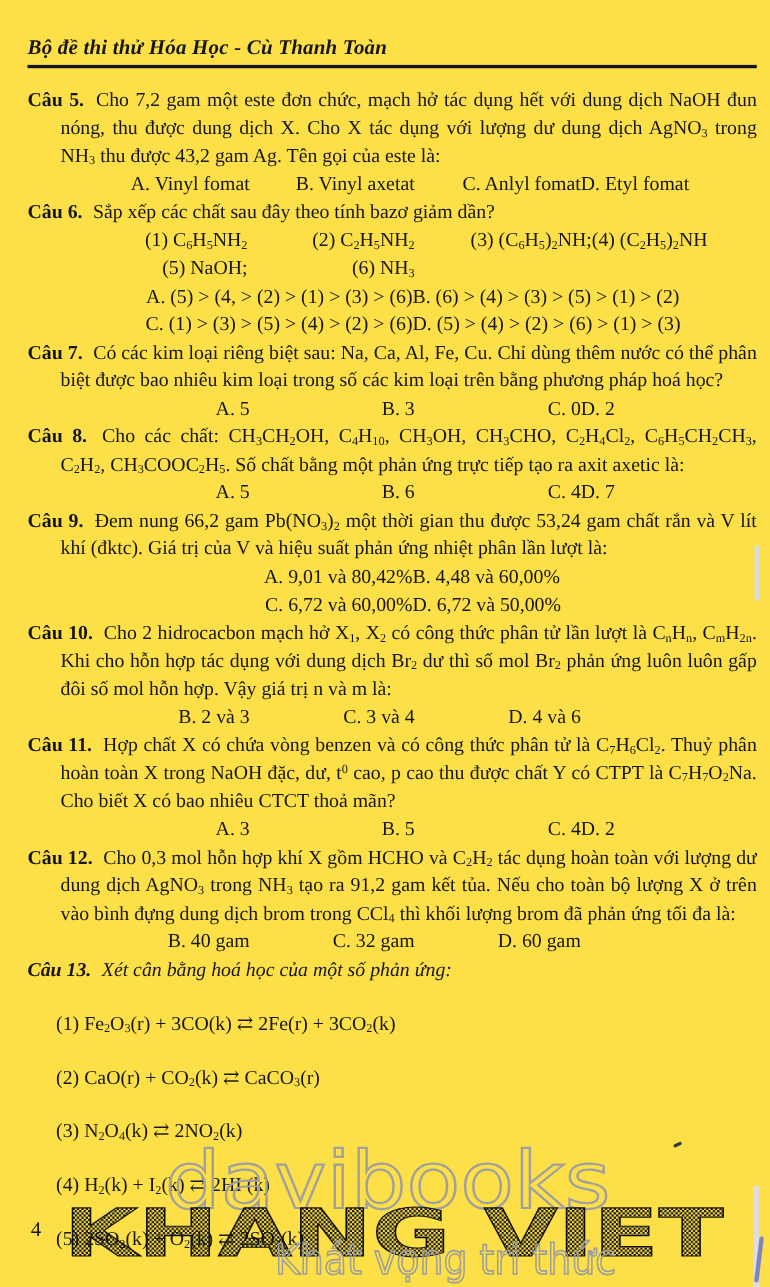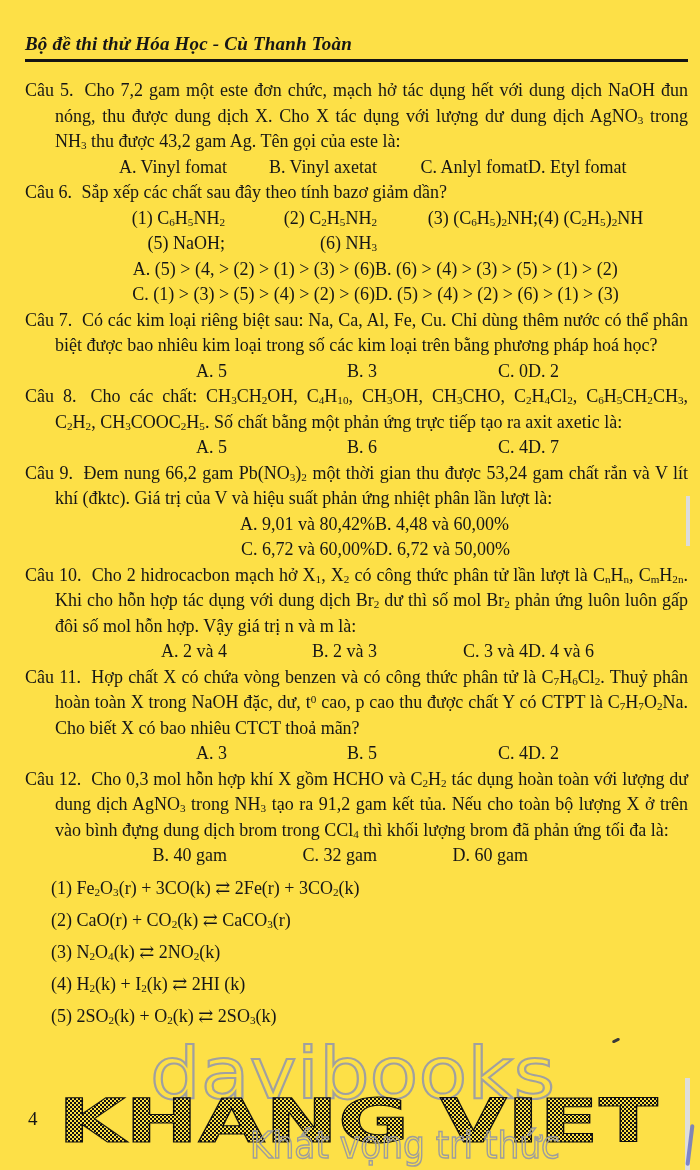--- a/index.html
+++ b/index.html
@@ -30,32 +30,32 @@
     padding: 0 12px 0 25px;
     font-size: 18px;
     line-height: 25.5px;
   }
   .q {
     margin: 0;
     padding-left: 30px;
     text-indent: -30px;
     text-align: justify;
   }
-  .qlabel { font-weight: normal; margin-right: 5px; }
+  .qlabel { font-weight: bold; margin-right: 5px; }
   .italic .qlabel, .italic .qtext { font-style: italic; }
   .opts, .chems { display: flex; margin-left: 26px; text-align: right; }
   .chems { margin-left: 51px; }
   .opts.cols4 > span:nth-child(1) { width: 176px; flex: none; }
   .opts.cols4 > span:nth-child(2) { width: 150px; flex: none; }
   .opts.cols4 > span:nth-child(3) { width: 151px; flex: none; }
   .opts.cols2 > span:nth-child(1) { width: 324px; flex: none; }
   .chems > span:nth-child(1) { width: 149px; flex: none; }
   .chems > span:nth-child(2) { width: 152px; flex: none; }
   .chems > span:nth-child(3) { width: 161px; flex: none; }
-  .eq { margin: 6px 0 0 26px; line-height: 26px; }
+  .eq { margin: 23px 0 0 26px; line-height: 26px; }
   sub { font-size: 62%; vertical-align: -0.22em; line-height: 0; }
   sup { font-size: 62%; vertical-align: 0.45em; line-height: 0; }
   .page-number {
     position: absolute; left: 28px; top: 1108px;
     font-size: 19px;
   }
   .wm-layer {
     position: absolute; left: 0; top: 1020px;
     width: 700px; height: 150px;
     pointer-events: none;
@@ -155,21 +155,20 @@
         <span class="opt">D. 6,72 và 50,00%</span>
       </div>
     </div>
 
     <div>
       <p class="q">
         <span class="qlabel">Câu 10.</span>
         <span class="qtext">Cho 2 hidrocacbon mạch hở X<sub>1</sub>, X<sub>2</sub> có công thức phân tử lần lượt là C<sub>n</sub>H<sub>n</sub>, C<sub>m</sub>H<sub>2n</sub>. Khi cho hỗn hợp tác dụng với dung dịch Br<sub>2</sub> dư thì số mol Br<sub>2</sub> phản ứng luôn luôn gấp đôi số mol hỗn hợp. Vậy giá trị n và m là:</span>
       </p>
       <div class="opts cols4">
-        <span class="opt">A. 2 và 4</span>
         <span class="opt">B. 2 và 3</span>
         <span class="opt">C. 3 và 4</span>
         <span class="opt">D. 4 và 6</span>
       </div>
     </div>
 
     <div>
       <p class="q">
         <span class="qlabel">Câu 11.</span>
         <span class="qtext">Hợp chất X có chứa vòng benzen và có công thức phân tử là C<sub>7</sub>H<sub>6</sub>Cl<sub>2</sub>. Thuỷ phân hoàn toàn X trong NaOH đặc, dư, t<sup>0</sup> cao, p cao thu được chất Y có CTPT là C<sub>7</sub>H<sub>7</sub>O<sub>2</sub>Na. Cho biết X có bao nhiêu CTCT thoả mãn?</span>
@@ -188,20 +187,24 @@
         <span class="qtext">Cho 0,3 mol hỗn hợp khí X gồm HCHO và C<sub>2</sub>H<sub>2</sub> tác dụng hoàn toàn với lượng dư dung dịch AgNO<sub>3</sub> trong NH<sub>3</sub> tạo ra 91,2 gam kết tủa. Nếu cho toàn bộ lượng X ở trên vào bình đựng dung dịch brom trong CCl<sub>4</sub> thì khối lượng brom đã phản ứng tối đa là:</span>
       </p>
       <div class="opts cols4">
         <span class="opt">B. 40 gam</span>
         <span class="opt">C. 32 gam</span>
         <span class="opt">D. 60 gam</span>
       </div>
     </div>
 
     <div class="italic">
+      <p class="q">
+        <span class="qlabel">Câu 13.</span>
+        <span class="qtext">Xét cân bằng hoá học của một số phản ứng:</span>
+      </p>
       <div class="eq">(1) Fe<sub>2</sub>O<sub>3</sub>(r) + 3CO(k) ⇄ 2Fe(r) + 3CO<sub>2</sub>(k)</div>
       <div class="eq">(2) CaO(r) + CO<sub>2</sub>(k) ⇄ CaCO<sub>3</sub>(r)</div>
       <div class="eq">(3) N<sub>2</sub>O<sub>4</sub>(k) ⇄ 2NO<sub>2</sub>(k)</div>
       <div class="eq">(4) H<sub>2</sub>(k) + I<sub>2</sub>(k) ⇄ 2HI (k)</div>
       <div class="eq">(5) 2SO<sub>2</sub>(k) + O<sub>2</sub>(k) ⇄ 2SO<sub>3</sub>(k)</div>
     </div>
 
   </div>
 
   <div class="page-number">4</div>

